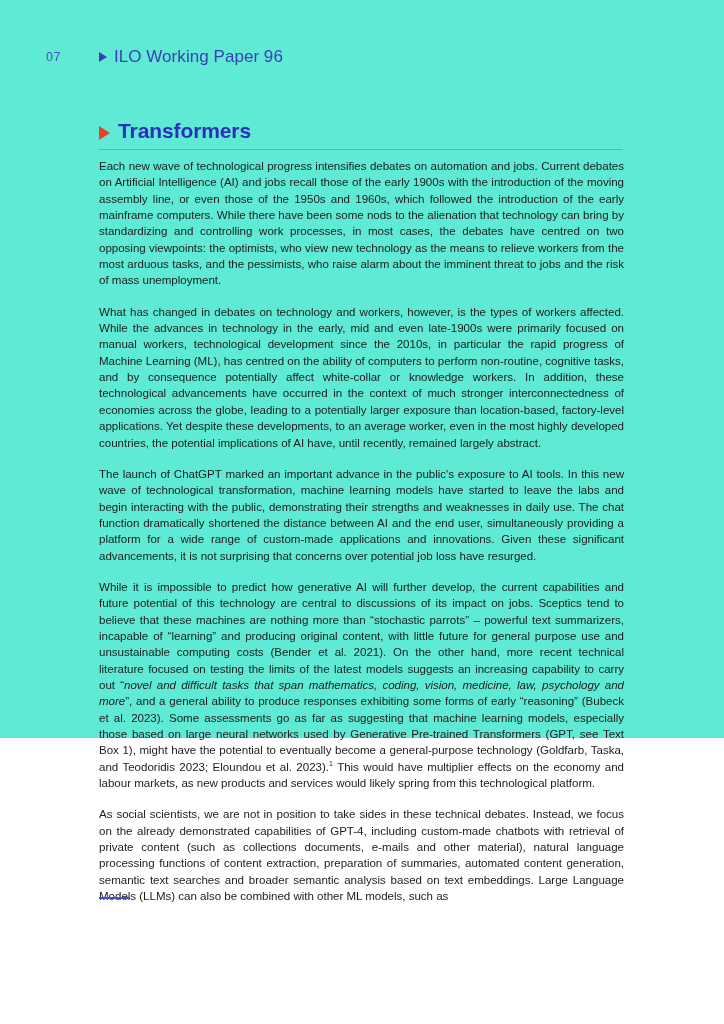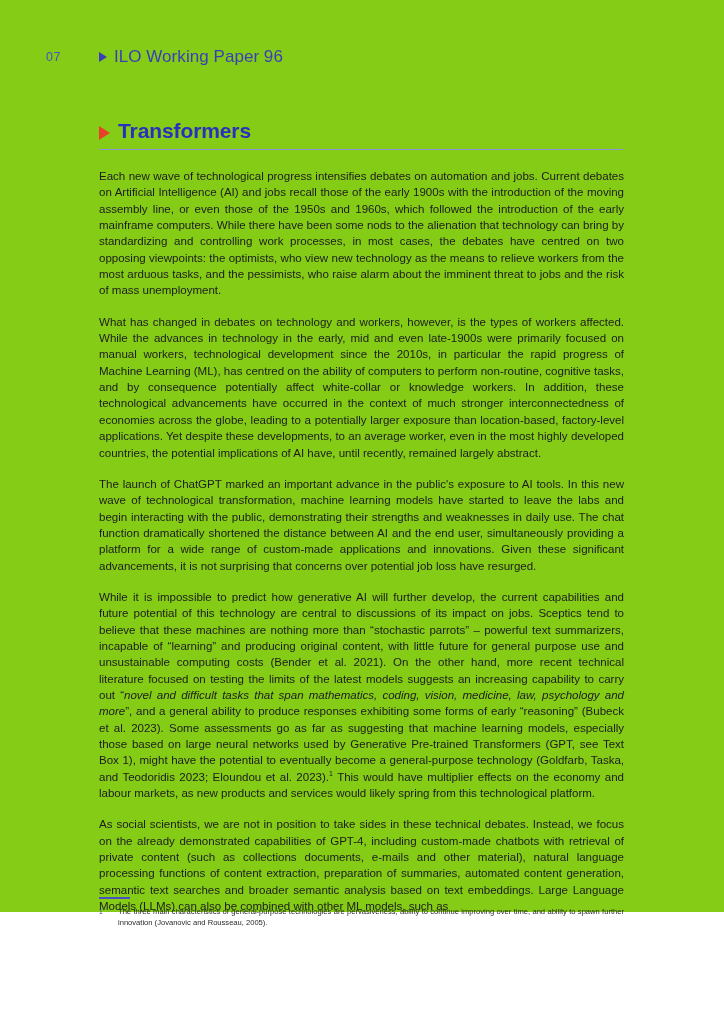--- a/index.html
+++ b/index.html
@@ -12,22 +12,22 @@
     height: 1024px;
     font-family: "Liberation Sans", sans-serif;
     color: #1a1a1a;
     position: relative;
     overflow: hidden;
   }
   .page {
     position: absolute;
     left: 0; top: 0;
     width: 724px;
-    height: 912px;
-    background: #84cc16;
+    height: 738px;
+    background: #5eead4;
   }
 
   
   .running-head {
     position: absolute;
     left: 0;
     top: 47px;
     width: 724px;
     height: 20px;
   }
@@ -92,21 +92,21 @@
     top: 149px;
     width: 524px;
     height: 1px;
     background: #8d91dd;
   }
 
   
   .body-col {
     position: absolute;
     left: 99px;
-    top: 168px;
+    top: 158px;
     width: 525px;
   }
   p.para {
     margin: 0 0 15px 0;
     font-size: 11.55px;
     line-height: 16.35px;
     text-align: justify;
     color: #1c1c1c;
     letter-spacing: -0.02px;
     -webkit-hyphens: none;
@@ -174,19 +174,15 @@
   <div class="body-col">
     <p class="para">Each new wave of technological progress intensifies debates on automation and jobs. Current debates on Artificial Intelligence (AI) and jobs recall those of the early 1900s with the introduction of the moving assembly line, or even those of the 1950s and 1960s, which followed the introduction of the early mainframe computers. While there have been some nods to the alienation that technology can bring by standardizing and controlling work processes, in most cases, the debates have centred on two opposing viewpoints: the optimists, who view new technology as the means to relieve workers from the most arduous tasks, and the pessimists, who raise alarm about the imminent threat to jobs and the risk of mass unemployment.</p>
     <p class="para">What has changed in debates on technology and workers, however, is the types of workers affected. While the advances in technology in the early, mid and even late-1900s were primarily focused on manual workers, technological development since the 2010s, in particular the rapid progress of Machine Learning (ML), has centred on the ability of computers to perform non-routine, cognitive tasks, and by consequence potentially affect white-collar or knowledge workers. In addition, these technological advancements have occurred in the context of much stronger interconnectedness of economies across the globe, leading to a potentially larger exposure than location-based, factory-level applications. Yet despite these developments, to an average worker, even in the most highly developed countries, the potential implications of AI have, until recently, remained largely abstract.</p>
     <p class="para">The launch of ChatGPT marked an important advance in the public's exposure to AI tools. In this new wave of technological transformation, machine learning models have started to leave the labs and begin interacting with the public, demonstrating their strengths and weaknesses in daily use. The chat function dramatically shortened the distance between AI and the end user, simultaneously providing a platform for a wide range of custom-made applications and innovations. Given these significant advancements, it is not surprising that concerns over potential job loss have resurged.</p>
     <p class="para"><span>While it is impossible to predict how generative AI will further develop, the current capabilities and future potential of this technology are central to discussions of its impact on jobs. Sceptics tend to believe that these machines are nothing more than “stochastic parrots” – powerful text summarizers, incapable of “learning” and producing original content, with little future for general purpose use and unsustainable computing costs (Bender et al. 2021). On the other hand, more recent technical literature focused on testing the limits of the latest models suggests an increasing capability to carry out “</span><span class="it">novel and difficult tasks that span mathematics, coding, vision, medicine, law, psychology and more</span><span>”, and a general ability to produce responses exhibiting some forms of early “reasoning” (Bubeck et al. 2023). Some assessments go as far as suggesting that machine learning models, especially those based on large neural networks used by Generative Pre-trained Transformers (GPT, see Text Box 1), might have the potential to eventually become a general-purpose technology (Goldfarb, Taska, and Teodoridis 2023; Eloundou et al. 2023).</span><sup class="fn">1</sup><span> This would have multiplier effects on the economy and labour markets, as new products and services would likely spring from this technological platform.</span></p>
     <p class="para">As social scientists, we are not in position to take sides in these technical debates. Instead, we focus on the already demonstrated capabilities of GPT-4, including custom-made chatbots with retrieval of private content (such as collections documents, e-mails and other material), natural language processing functions of content extraction, preparation of summaries, automated content generation, semantic text searches and broader semantic analysis based on text embeddings. Large Language Models (LLMs) can also be combined with other ML models, such as</p>
   </div>
 
   <div class="footnote-zone">
     <div class="fn-rule"></div>
-    <div class="fn-row">
-      <div class="fn-num">1</div>
-      <div class="fn-text">The three main characteristics of general-purpose technologies are pervasiveness, ability to continue improving over time, and ability to spawn further innovation (Jovanovic and Rousseau, 2005).</div>
-    </div>
   </div>
 
 </div>
 
 </body></html>

